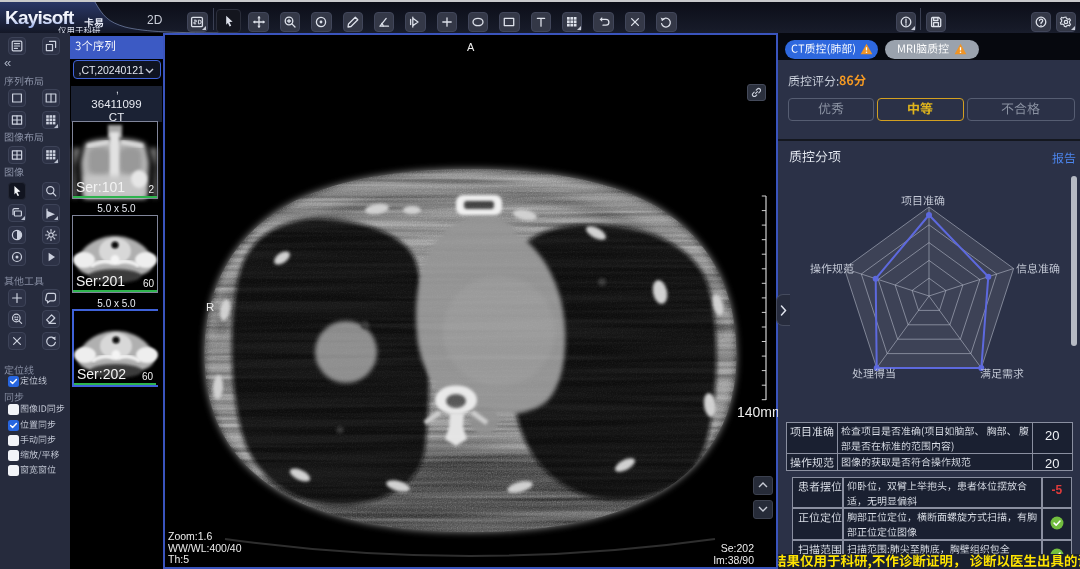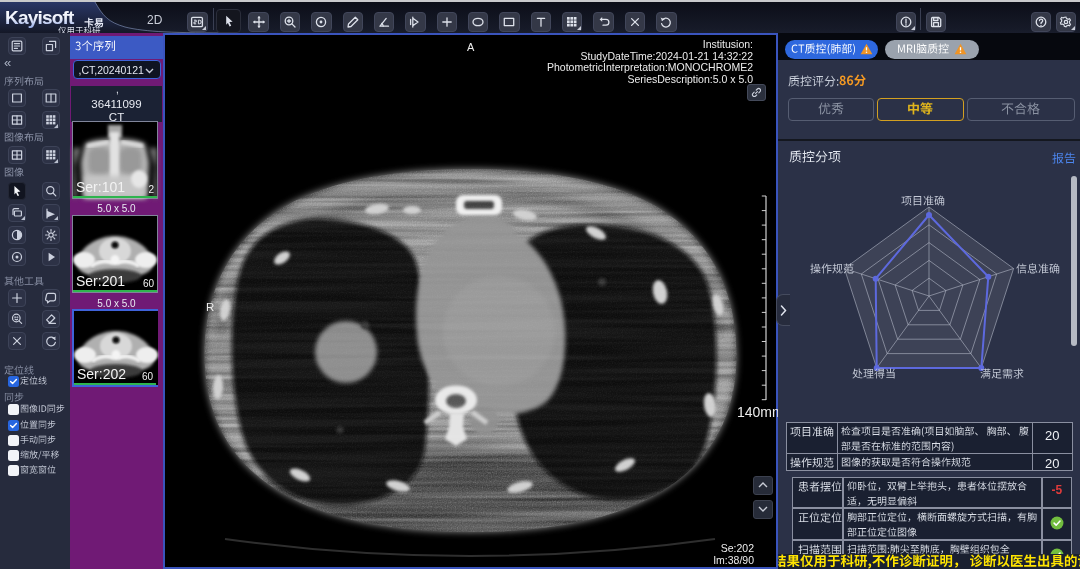--- a/index.html
+++ b/index.html
@@ -10,21 +10,21 @@
 .tbox.sel{top:6.5px;width:25px;height:24.5px;background:#14161e;border-color:#2a2d3a}
 .tri{position:absolute;right:0.5px;bottom:0.5px;width:0;height:0;border-left:4px solid transparent;border-bottom:4px solid #c9cdd8}
 .vsep{position:absolute;top:6px;width:1px;height:22px;background:#3a3f52}
 .lpanel{left:0;top:33px;width:70px;height:536px;background:#262b3d}
 .lbl{position:absolute;left:4px;color:#8a91a6;font-size:10px;letter-spacing:.5px}
 .lbtn{position:absolute;width:18px;height:18px;background:#2d3246;border:1px solid #3d4358;border-radius:4px;display:flex;align-items:center;justify-content:center}
 .lbtn.sel{background:#111420;border-color:#232735}
 .cb{position:absolute;width:11px;height:11px;border-radius:2.5px;background:#f2f4f8}
 .cb.on{background:#2766e0}
 .cbl{position:absolute;left:20px}
-.thumbs{left:70px;top:33px;width:113px;height:536px;background:#701a75}
+.thumbs{left:70px;top:33px;width:113px;height:536px;background:#000000}
 .thead{position:absolute;left:0;top:2.5px;width:93px;height:23.5px;background:#3c5ac4}
 .tdrop{position:absolute;left:2.5px;top:27px;width:88px;height:19px;background:#0f1422;border:1px solid #4063d8;border-radius:4px;display:flex;align-items:center}
 .dateblk{position:absolute;left:1px;top:53px;width:91px;height:36px;background:#1b2234}
 .thumb{position:absolute;left:2px;width:86px;height:78px;background:#000;border:1px solid #80859a}
 .thumb.sel{border:2px solid #3f62d8}
 .ser{position:absolute;left:3px;bottom:3px;color:#f2f2f2;font-size:14px}
 .cnt{position:absolute;right:3px;bottom:3px;color:#f2f2f2;font-size:10px}
 .gbar{position:absolute;left:0;bottom:0;width:100%;height:2.5px;background:#2fb44e}
 .sizelbl{position:absolute;width:93px;text-align:center;color:#e8ebf2;font-size:10px;left:0}
 .viewer{left:163px;top:33px;width:615px;height:536px;background:#000;border:2px solid #3a54bd}
@@ -594,24 +594,20 @@
             <ellipse cx="460" cy="430" rx="11" ry="5" fill="#d0d0d0" transform="rotate(-28 460 430)" filter="url(#cb3)"></ellipse>
             <ellipse cx="545" cy="370" rx="6" ry="12" fill="#d0d0d0" transform="rotate(-8 545 370)" filter="url(#cb3)"></ellipse>
           </g>
           <g clip-path="url(#bodyclip)">
             <rect x="0" y="120" width="611" height="410" fill="#fff" filter="url(#streak)" opacity="0.05"></rect>
             <rect x="0" y="120" width="611" height="410" fill="#fff" filter="url(#grain)" opacity="0.06"></rect>
           </g>
         </svg>
       </div>
       <div class="ov" style="left:302px;top:7px;font-size:11px">A</div>
-      <div class="ov ovr" style="right:23px;top:4px;text-align:right">Institusion:
-StudyDateTime:2024-01-21 14:32:22
-PhotometricInterpretation:MONOCHROME2
-SeriesDescription:5.0 x 5.0</div>
       <div class="ab" style="left:582px;top:49px;width:19px;height:17px;background:#2b303d;border:1px solid #444a5a;border-radius:3px;display:flex;align-items:center;justify-content:center">
         <svg width="11" height="11" viewBox="0 0 11 11">
           <path d="M4.6 6.4 L6.4 4.6M3.2 5.2 2 6.4a1.8 1.8 0 0 0 2.6 2.6L5.8 7.8M5.2 3.2 6.4 2a1.8 1.8 0 0 1 2.6 2.6L7.8 5.8" stroke="#cdd2dd" stroke-width="1.1" fill="none" stroke-linecap="round"></path>
         </svg>
       </div>
       <div class="ov" style="left:41px;top:267px;font-size:11.5px">R</div>
       <svg class="ab" width="8" height="204" viewBox="0 0 8 204" style="left:593.5px;top:161px;overflow:visible">
         <path d="M7 0 V204" stroke="#cfcfcf" stroke-width="1.2"></path>
         <path d="M2.8 0.0 h4.2" stroke="#cfcfcf" stroke-width="1"></path>
         <path d="M2.8 14.6 h4.2" stroke="#cfcfcf" stroke-width="1"></path>
@@ -623,20 +619,23 @@
         <path d="M2.8 101.9 h4.2" stroke="#cfcfcf" stroke-width="1"></path>
         <path d="M2.8 116.4 h4.2" stroke="#cfcfcf" stroke-width="1"></path>
         <path d="M2.8 131.0 h4.2" stroke="#cfcfcf" stroke-width="1"></path>
         <path d="M2.8 145.5 h4.2" stroke="#cfcfcf" stroke-width="1"></path>
         <path d="M2.8 160.1 h4.2" stroke="#cfcfcf" stroke-width="1"></path>
         <path d="M2.8 174.6 h4.2" stroke="#cfcfcf" stroke-width="1"></path>
         <path d="M2.8 189.2 h4.2" stroke="#cfcfcf" stroke-width="1"></path>
         <path d="M2.8 203.7 h4.2" stroke="#cfcfcf" stroke-width="1"></path>
       </svg>
       <div class="ov" style="left:572px;top:372px;font-size:14px">140mm</div>
+      <div class="ov" style="left:3px;top:496px">Zoom:1.6
+WW/WL:400/40
+Th:5</div>
       <div class="ov ovr" style="right:22px;top:508px;text-align:right">Se:202
 Im:38/90</div>
       <div class="sbtn" style="left:588px;top:440.5px">
         <svg width="10" height="6" viewBox="0 0 10 6">
           <path d="M1 5l4-4 4 4" stroke="#c8ccd6" stroke-width="1.4" fill="none"></path>
         </svg>
       </div>
       <div class="sbtn" style="left:588px;top:464.5px">
         <svg width="10" height="6" viewBox="0 0 10 6">
           <path d="M1 1l4 4 4-4" stroke="#c8ccd6" stroke-width="1.4" fill="none"></path>

